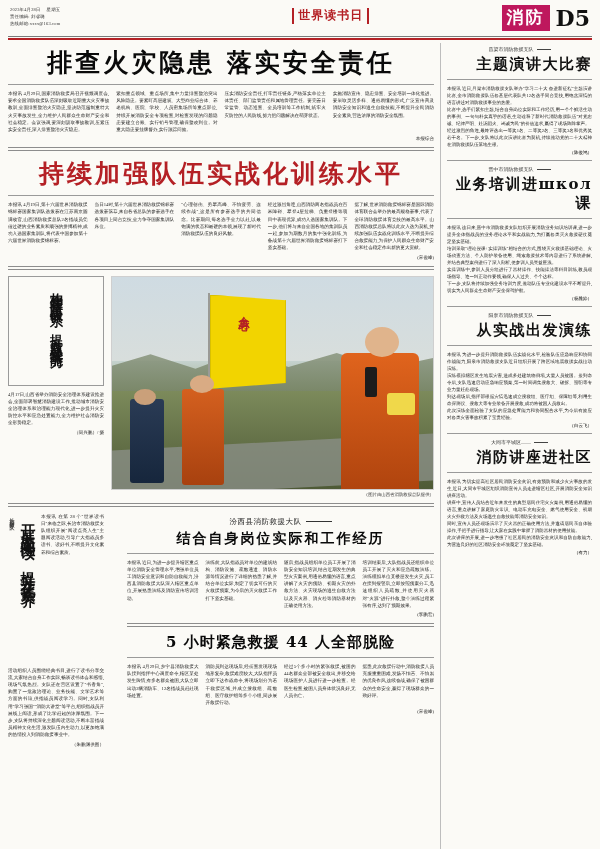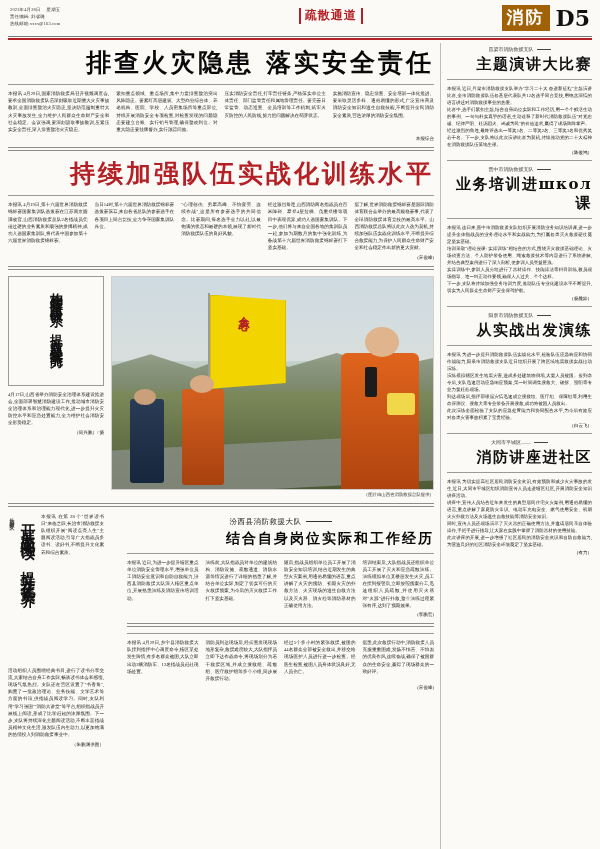--- a/index.html
+++ b/index.html
@@ -17,21 +17,21 @@
   .mh-left .row{display:flex;gap:6px;white-space:nowrap;}
   .mh-left .row span{letter-spacing:0.2px;}
   .mh-center{display:flex;align-items:center;gap:4px;margin-top:1px;}
   .mh-center .bar{width:2px;height:16px;background:#b42025;}
   .mh-title{
     font-family:"DejaVu Serif", serif;font-weight:bold;color:#b42025;
     font-size:12px;letter-spacing:1px;
   }
   .mh-right{display:flex;align-items:center;gap:6px;margin-top:-1px;}
   .mh-right .cn{
-    background:#a16207;color:#fff;font-weight:bold;font-size:17px;
+    background:#be185d;color:#fff;font-weight:bold;font-size:17px;
     padding:1px 5px 2px 5px;letter-spacing:2px;font-family:"DejaVu Serif",serif;
   }
   .mh-right .dn{
     font-family:"DejaVu Serif",serif;font-weight:bold;font-size:22px;color:#111;
     line-height:1;
   }
   .rule{height:1px;background:#7a7a7a;margin:2px 8px 0 8px;}
   .rule2{height:2px;background:#b42025;margin:1px 8px 3px 8px;}
 
   
@@ -39,21 +39,21 @@
   .colmain{width:432px;padding-right:6px;box-sizing:border-box;}
   .colright{width:152px;border-left:1px solid #bdbdbd;padding-left:6px;box-sizing:border-box;}
 
   .kicker{
     text-align:center;font-size:7.5px;color:#222;letter-spacing:.5px;margin:4px 0 2px 0;
     position:relative;
   }
   .kicker:after{content:"";display:inline-block;width:26px;height:1px;background:#333;
     vertical-align:middle;margin-left:4px;}
   .headline{
-    text-align:right;font-family:"DejaVu Serif",serif;font-weight:bold;
+    text-align:center;font-family:"DejaVu Serif",serif;font-weight:bold;
     font-size:25px;letter-spacing:3px;color:#0a0a0a;margin:3px 0 4px 0;
   }
   .headline.red{color:#b42025;}
   .thinline{height:1px;background:#9a9a9a;margin:5px 0;}
   .dblline{border-top:1px solid #8d8d8d;border-bottom:1px solid #8d8d8d;height:2px;margin:6px 0;}
 
   .cols3{display:flex;gap:7px;}
   .col{flex:1;}
   .txt{
     font-size:4.6px;line-height:7.2px;text-align:justify;color:#1c1c1c;
@@ -120,21 +120,21 @@
         </div>
       <div class="row">
           <span>责任编辑: 刘馨璐</span>
         </div>
       <div class="row">
           <span>热线邮箱:xxxx@163.com</span>
         </div>
     </div>
     <div class="mh-center">
       <div class="bar"></div>
-      <div class="mh-title">疏散通道</div>
+      <div class="mh-title">世界读书日</div>
       <div class="bar"></div>
     </div>
     <div class="mh-right">
       <div class="cn">消防</div>
       <div class="dn">D5</div>
     </div>
   </div>
   <div class="rule"></div>
   <div class="rule2"></div>
 
@@ -231,20 +231,21 @@
               <div class="col txt">演练前,大队指战员对单位的建筑结构、消防设施、疏散通道、消防水源等情况进行了详细的熟悉了解,并结合单位实际,制定了切实可行的灭火救援预案,为今后的灭火救援工作打下坚实基础。</div>
               <div class="col txt">随后,指战员组织单位员工开展了消防安全知识培训,结合近期发生的典型火灾案例,用通俗易懂的语言,重点讲解了火灾的预防、初期火灾的扑救方法、火灾现场的逃生自救方法以及灭火器、消火栓等消防器材的正确使用方法。</div>
               <div class="col txt">培训结束后,大队指战员还组织单位员工开展了灭火和应急疏散演练。演练模拟单位某楼层发生火灾,员工在接到报警后,立即按照预案分工,迅速组织人员疏散,并使用灭火器对"火源"进行扑救,整个演练过程紧张有序,达到了预期效果。</div>
             </div>
             <div class="sign">(李鹏宏)</div>
           </div>
 
           <div class="dblline"></div>
 
           <div>
+            <div class="headline" style="font-size:15px;letter-spacing:1px;">5 小时紧急救援  44 人全部脱险</div>
             <div class="thinline"></div>
             <div class="cols3">
               <div class="col txt">本报讯 4月29日,乡宁县消防救援大队接到指挥中心调度命令,辖区某处发生险情,有多名群众被困,大队立即出动2辆消防车、12名指战员赶赴现场处置。</div>
               <div class="col txt">消防员到达现场后,经侦查发现现场地形复杂,救援难度较大,大队指挥员立即下达作战命令,将现场划分为若干救援区域,并成立搜救组、疏散组、医疗救护组等多个小组,同步展开救援行动。</div>
               <div class="col txt">经过5个多小时的紧张救援,被困的44名群众全部被安全救出,并移交给现场医护人员进行进一步检查。经医生检查,被困人员身体状况良好,无人员伤亡。</div>
               <div class="col txt">据悉,此次救援行动中,消防救援人员克服重重困难,发扬不怕苦、不怕累的优良作风,连续奋战,确保了被困群众的生命安全,赢得了现场群众的一致好评。</div>
             </div>
             <div class="sign">(宋俊峰)</div>
           </div>
         </div>

